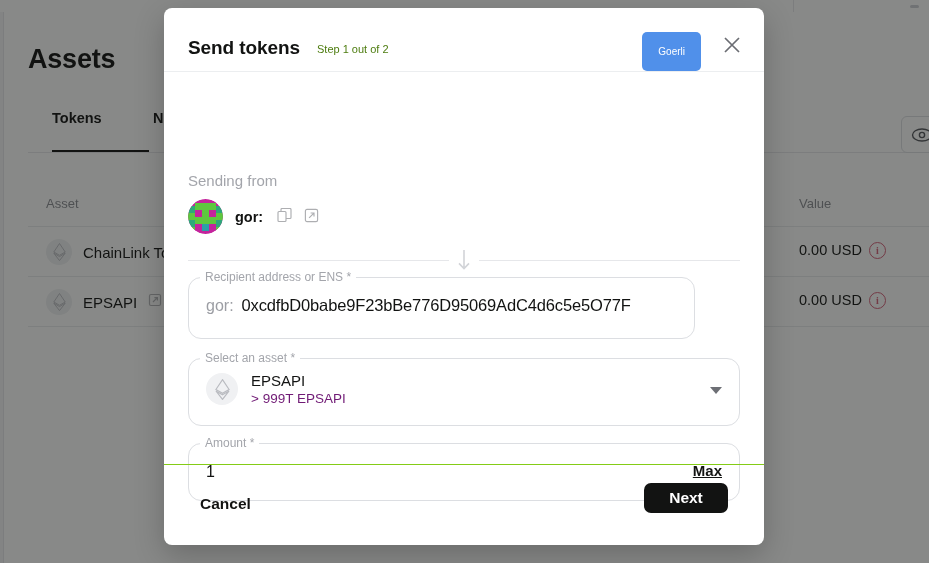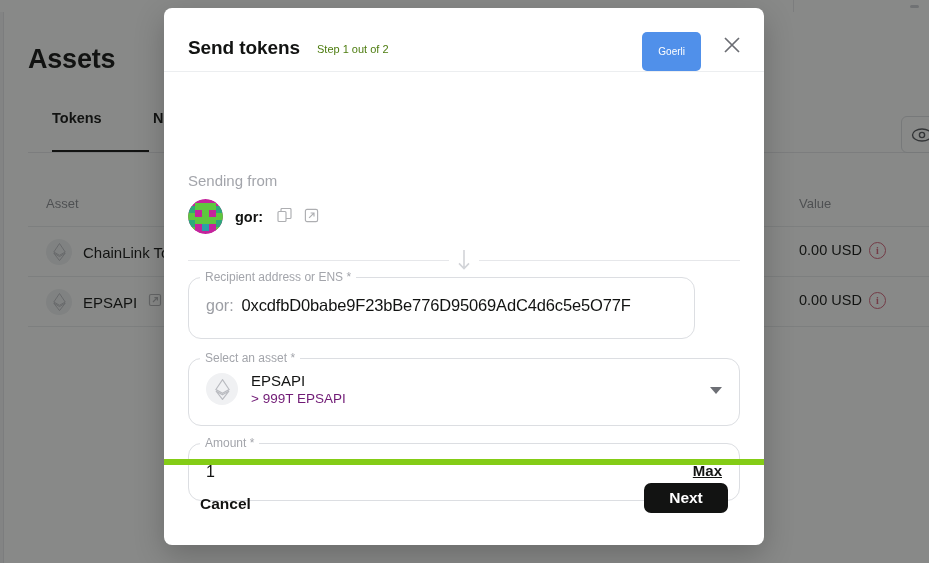--- a/index.html
+++ b/index.html
@@ -417,21 +417,21 @@
     font-weight: bold;
     color: #121312;
     text-decoration: underline;
     cursor: pointer;
   }
 
   .modal-footer {
     position: absolute;
     left: 0; right: 0; bottom: 0;
     height: 80px;
-    border-top: 6px solid #84cc16;
+    border-top: 1px solid #84cc16;
   }
   .btn-cancel {
     position: absolute;
     left: 36px;
     top: 30px;
     font-size: 15.5px;
     font-weight: bold;
     color: #121312;
     background: none;
     border: none;

